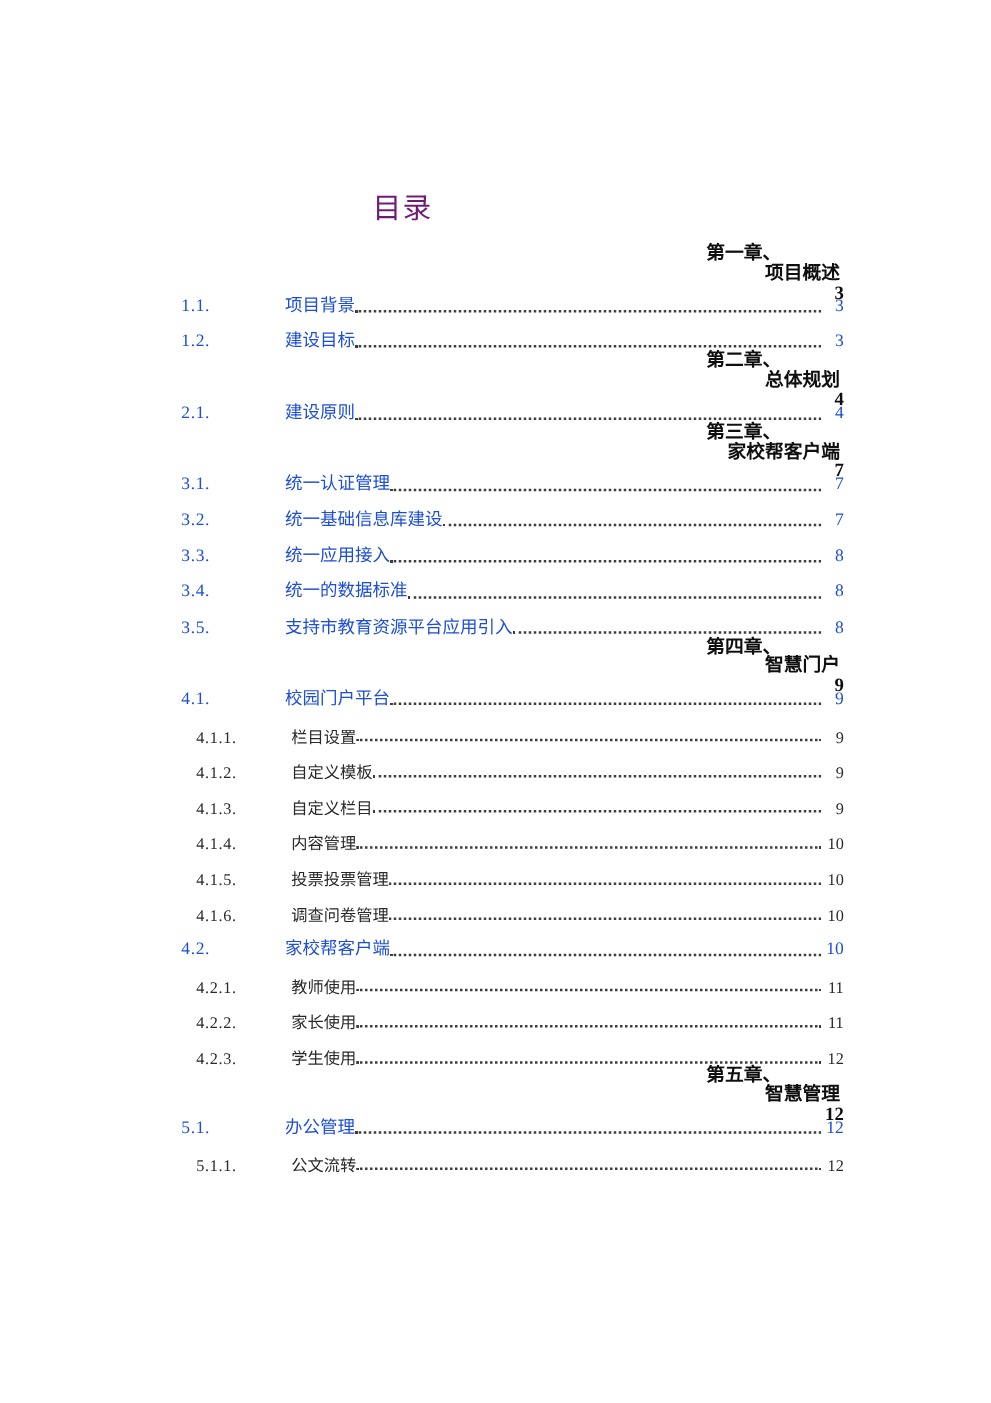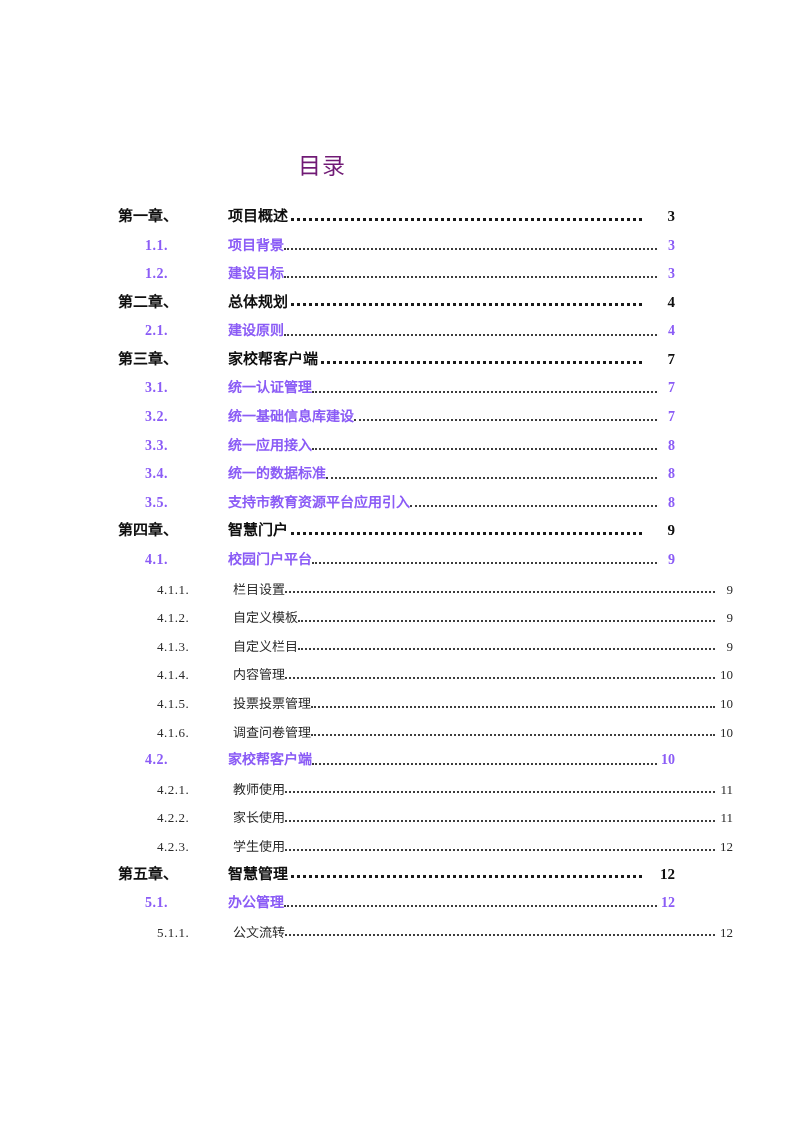--- a/index.html
+++ b/index.html
@@ -90,49 +90,50 @@
     line-height: 1.05;
   }
 
   
   .lvl1 {
     padding-left: 118px;
     padding-right: 118px;
     font-size: 15px;
     font-weight: bold;
     color: #0f0f0f;
+    flex-direction: column;
   }
   .lvl1 .num { width: 110px; }
   .lvl1 .label { margin-right: 3px; }
   .lvl1 .leader i {
     border-bottom: 3px dotted #1a1a1a;
     bottom: 0.26em;
   }
   .lvl1 .pg { width: 26px; margin-left: 7px; }
 
   
   .lvl2 {
     padding-left: 145px;
     padding-right: 118px;
     font-size: 14px;
-    font-weight: bold;
-    color: #8b5cf6;
+    font-weight: normal;
+    color: #1d4ed8;
   }
   .lvl2 .num { width: 83px; letter-spacing: 0.5px; }
   .lvl2 .label { margin-right: 0px; }
   .lvl2 .leader i {
     border-bottom: 2px dotted #3d3d3d;
     bottom: 0.24em;
   }
   .lvl2 .pg { width: 18px; margin-left: 0px; }
 
   
   .lvl3 {
     padding-left: 157px;
-    padding-right: 60px;
+    padding-right: 118px;
     font-size: 13px;
     font-weight: normal;
     color: #2a2a2a;
   }
   .lvl3 .num { width: 76px; letter-spacing: 0.5px; }
   .lvl3 .label { margin-right: 0px; text-align: center; }
   .lvl3 .leader i {
     border-bottom: 2px dotted #3d3d3d;
     bottom: 0.24em;
   }

